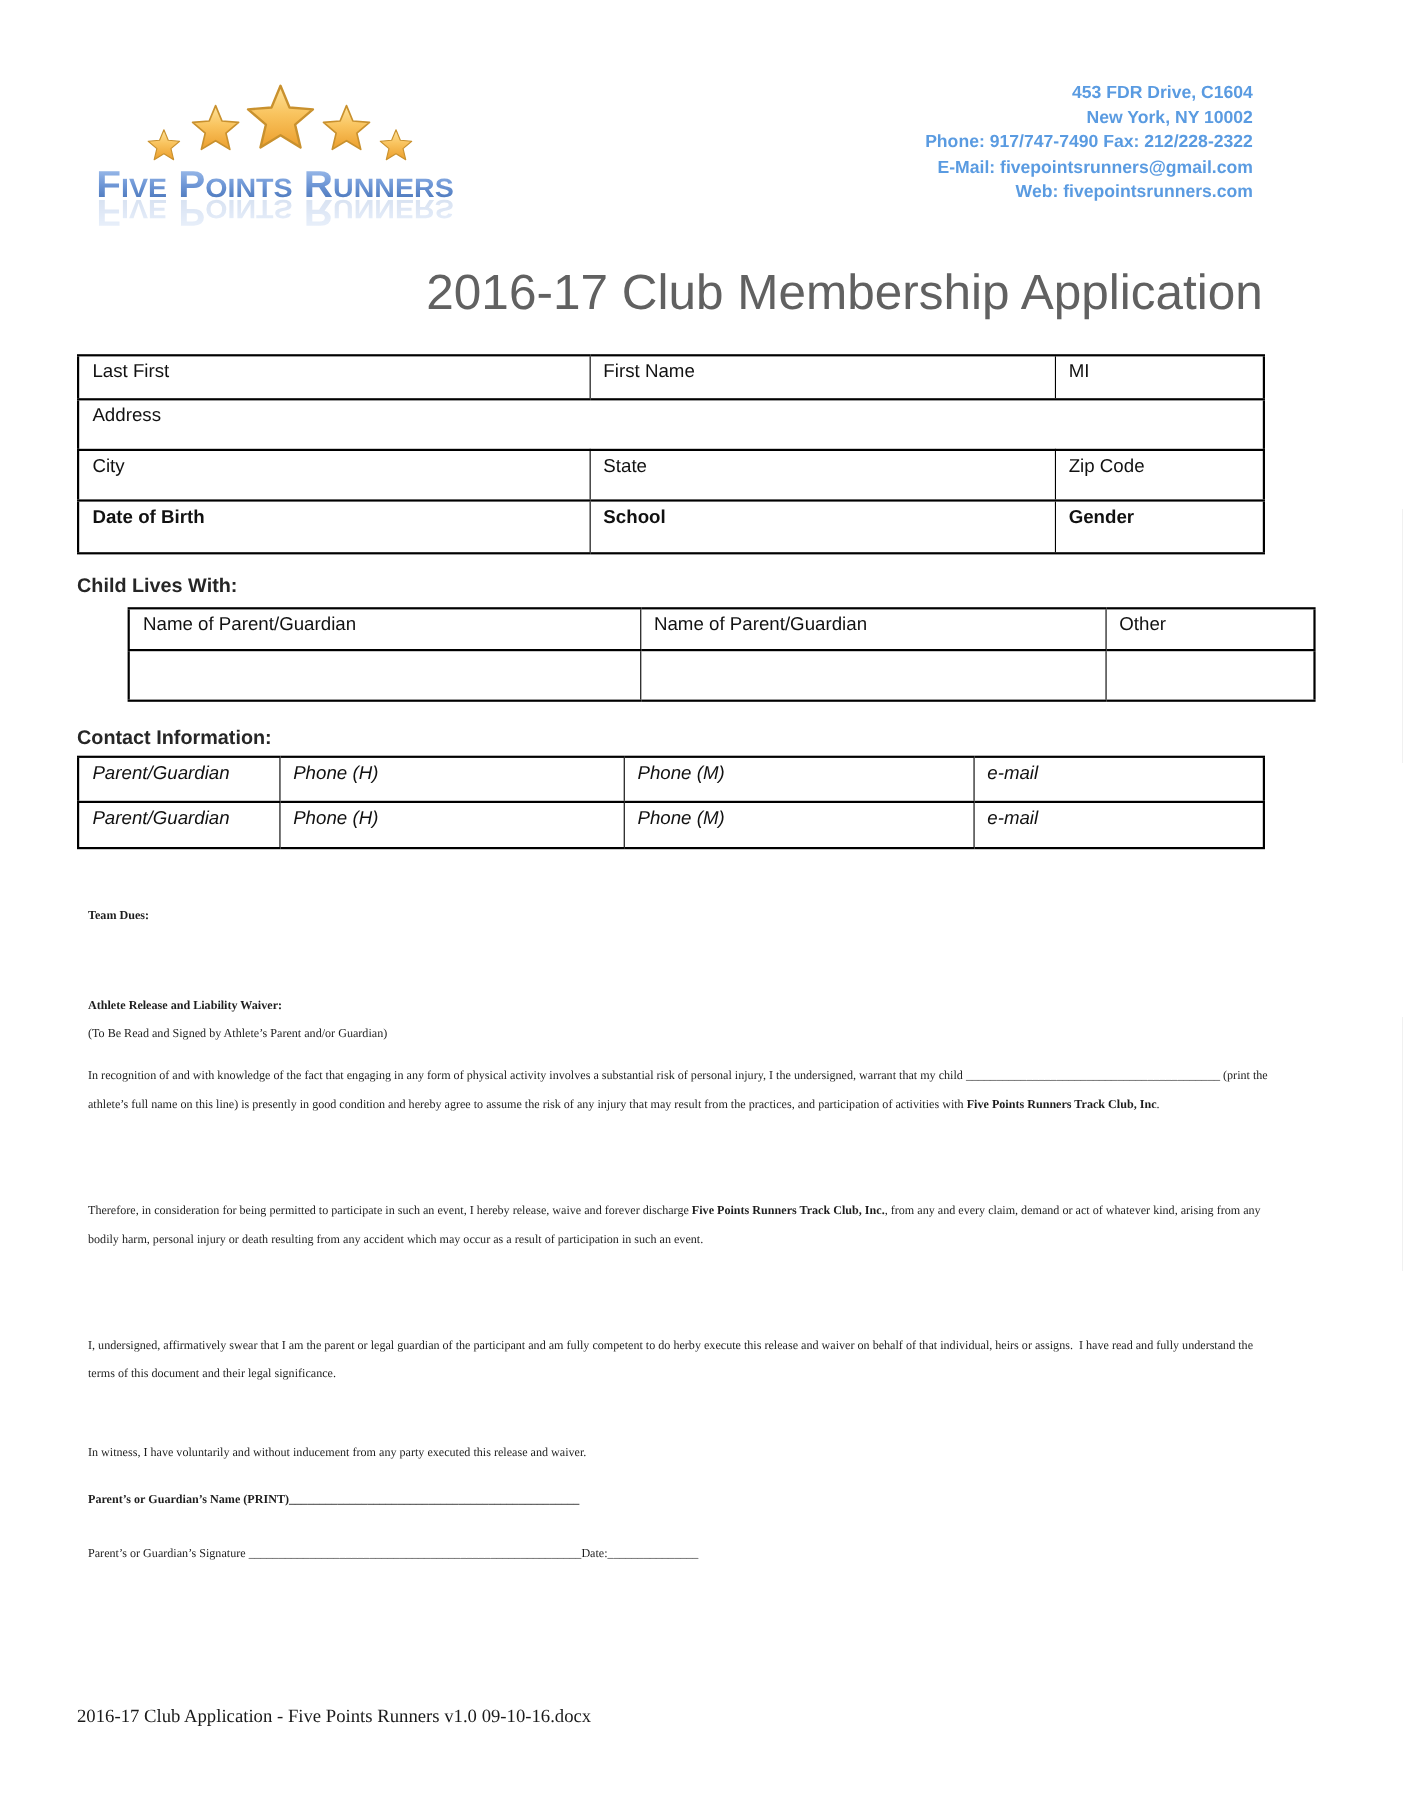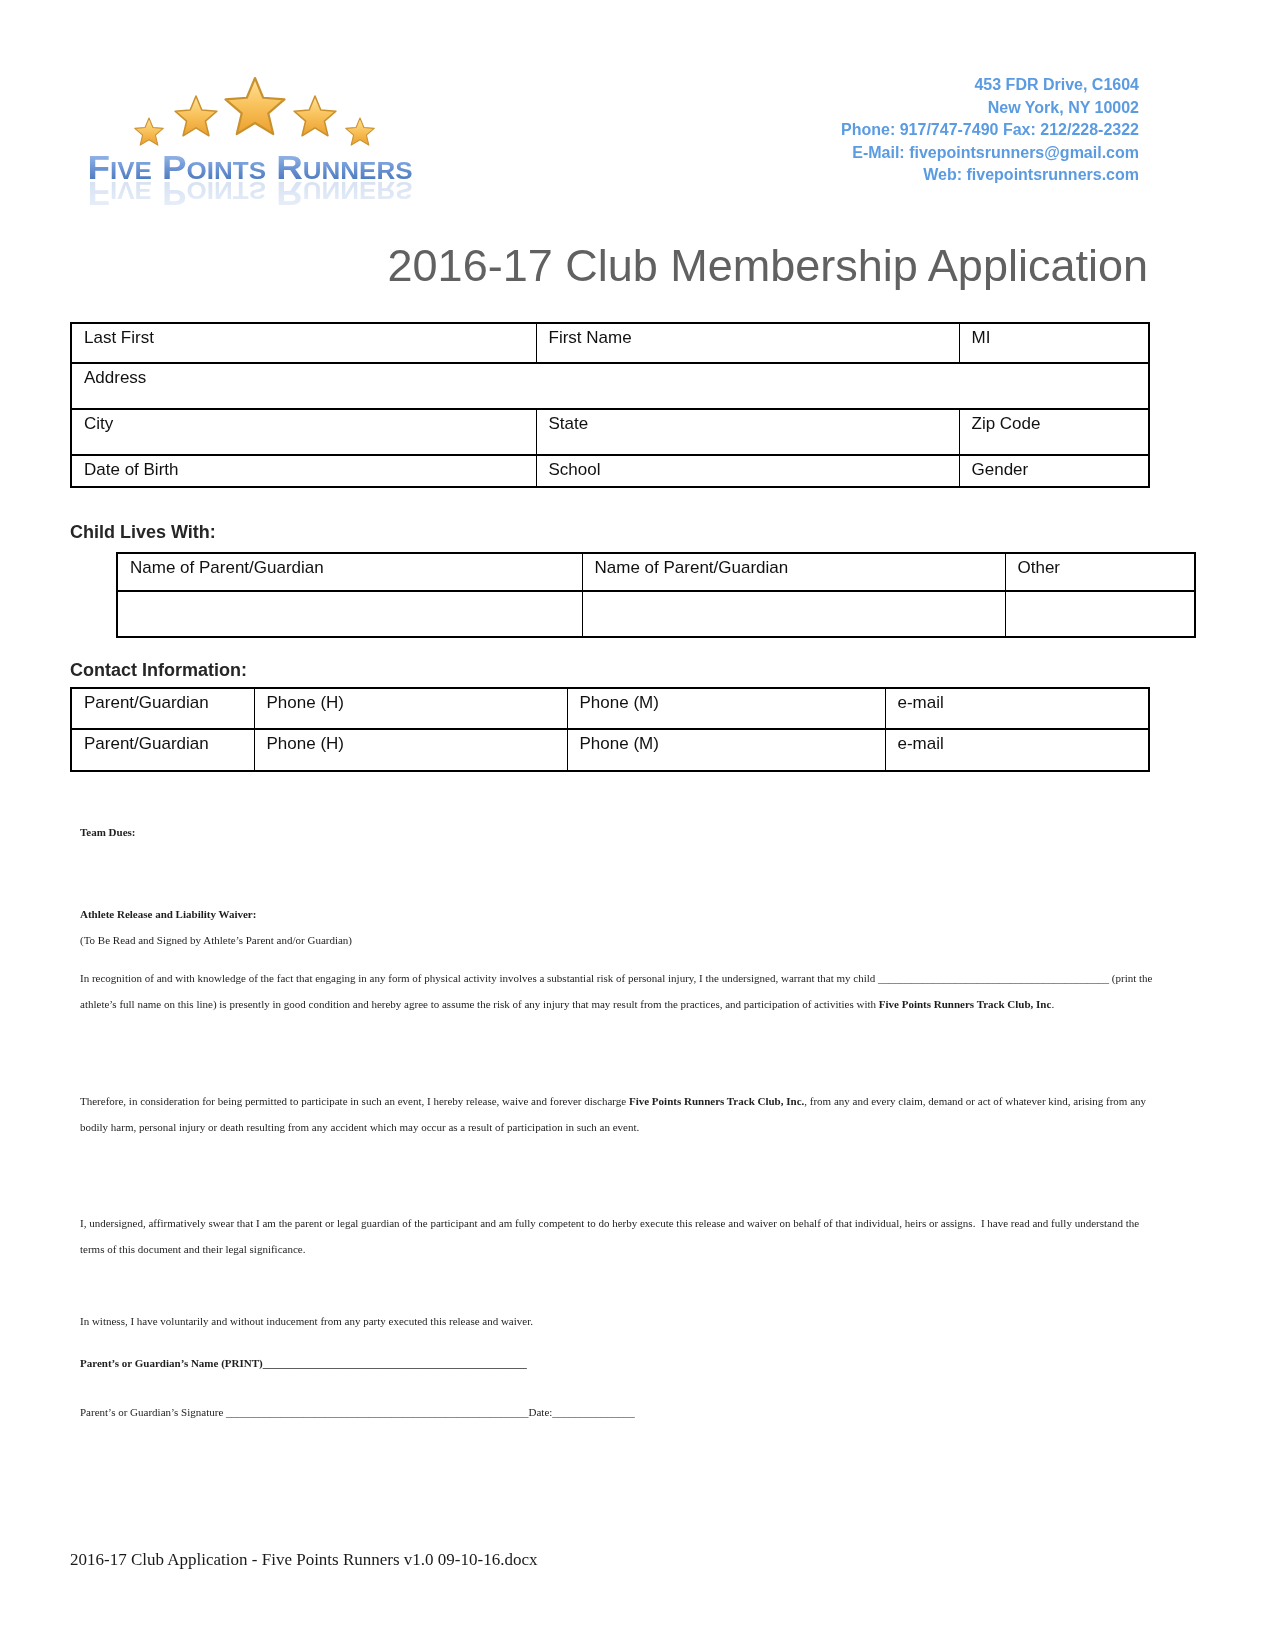--- a/index.html
+++ b/index.html
@@ -34,25 +34,25 @@
     border-left:1px solid #000;border-right:1px solid #000;
     vertical-align:top;
     padding:4px 4px 0 12px;
     font-size:17px;color:#111;
   }
   table{border:2px solid #000;}
   .t1{top:322px;}
   .t1 tr:nth-child(1){height:40px;}
   .t1 tr:nth-child(2){height:46px;}
   .t1 tr:nth-child(3){height:46px;}
-  .t1 tr:nth-child(4){height:32px;}
+  .t1 tr:nth-child(4){height:48px;font-weight:bold;}
   .t2{top:552px;margin-left:46px;}
   .t2 tr:nth-child(1){height:38px;}
   .t2 tr:nth-child(2){height:46px;}
-  .t3{top:687px;}
+  .t3{top:687px;font-style:italic;}
   .t3 tr:nth-child(1){height:41px;}
   .t3 tr:nth-child(2){height:42px;}
   
   .sec-heading{
     position:absolute;left:70px;width:1078px;
     font-size:18px;font-weight:bold;color:#262626;
   }
   .clw-heading{top:522px;}
   .ci-heading{top:660px;}
   .block{position:absolute;left:80px;width:1078px;font-size:11px;line-height:25.5px;font-family:Liberation Serif, serif;}

